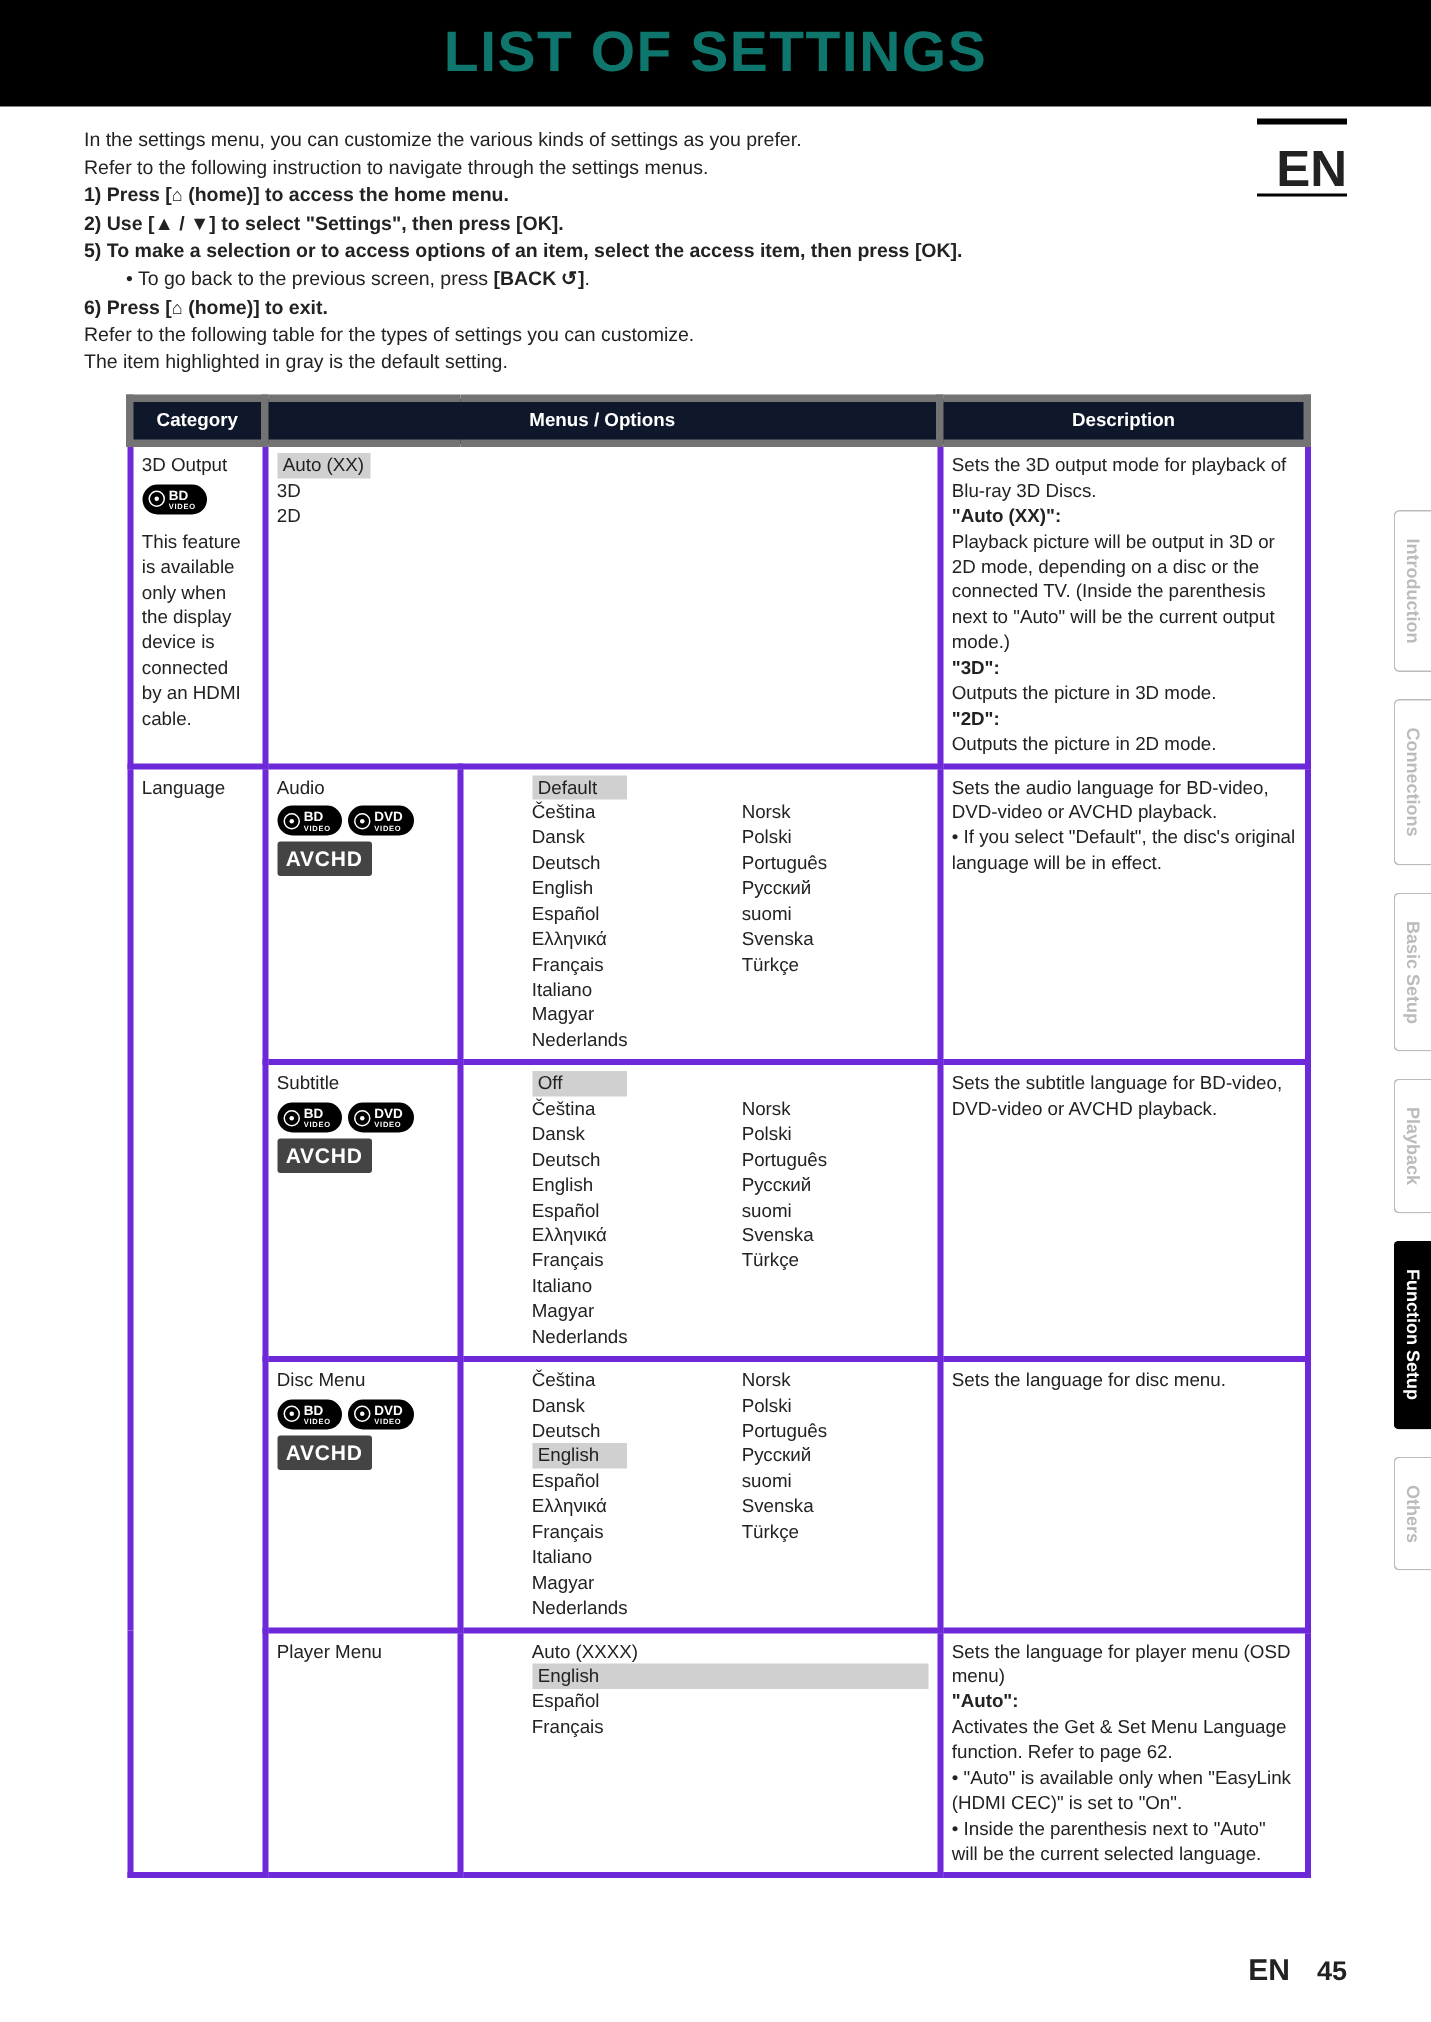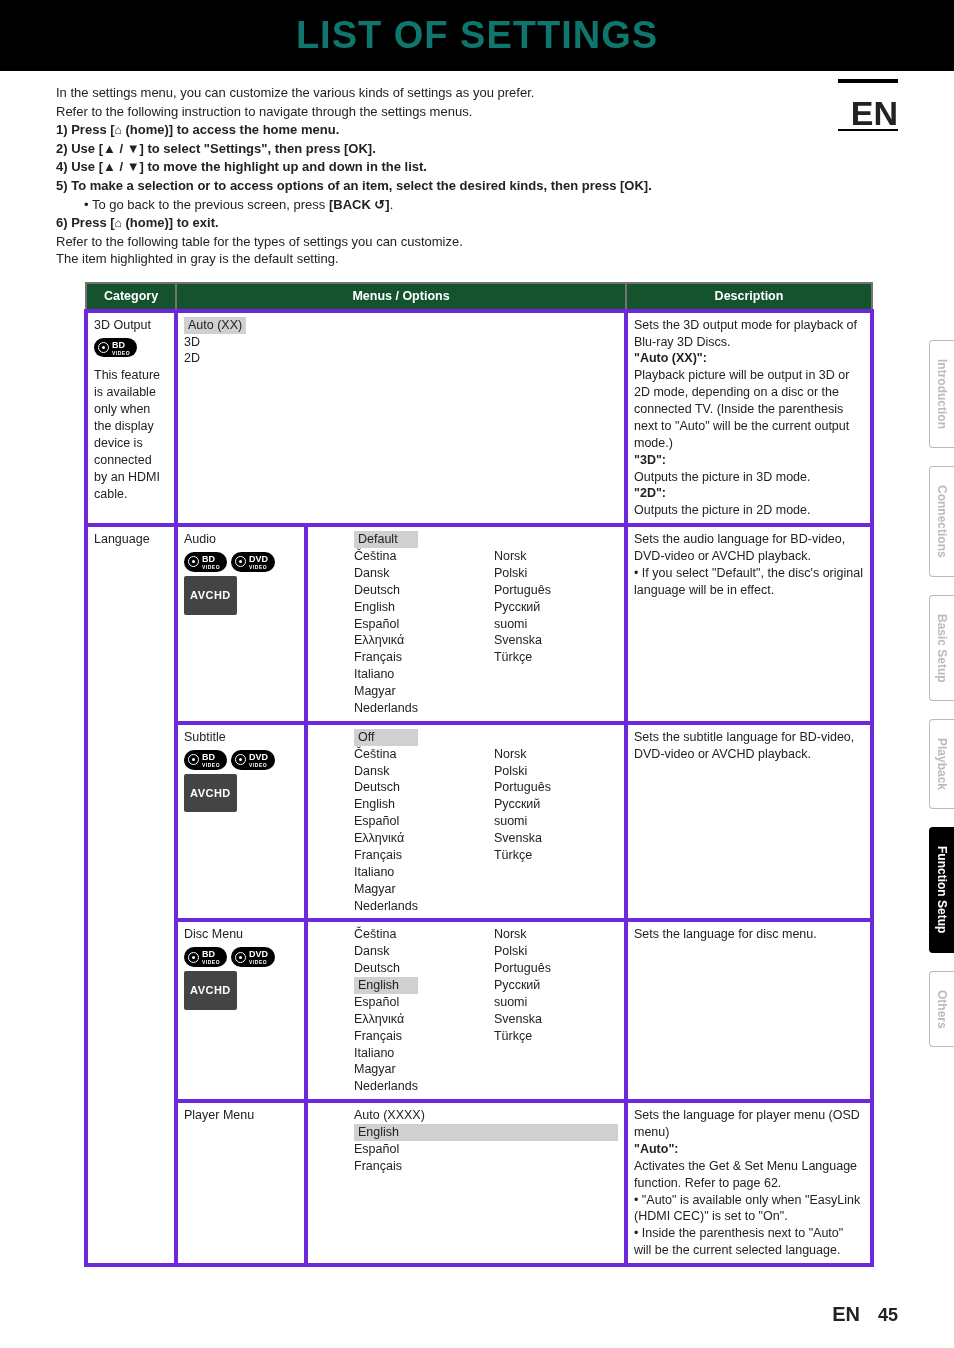--- a/index.html
+++ b/index.html
@@ -45,26 +45,26 @@
   .home-ic { font-size:12px; }
 
   table.settings {
     border-collapse: collapse;
     width: 790px;
     margin-top: 14px;
     margin-left: 28px;
     font-size: 12.5px;
   }
   table.settings th {
-    background: #14532d;
+    background: #0f172a;
     color: #fff;
     font-weight: 700;
     text-align: center;
     padding: 4px 6px;
-    border: 2px solid #737373;
+    border: 5px solid #737373;
   }
   table.settings td {
     border: 4px solid #6d28d9;
     padding: 4px 6px;
     vertical-align: top;
   }
   .grey-default { background: #d0d0d0; padding: 0 4px; display:inline-block; }
   .opt-cols { display:flex; gap:36px; }
   .opt-col { display:flex; flex-direction:column; line-height:1.35;margin-left:40px; }
   .category-cell { width: 90px; }
@@ -78,21 +78,21 @@
     padding:1px 7px 1px 4px; font-size:9px; font-weight:700;
     position:relative;
   }
   .badge .disc { width:11px; height:11px; border:1.2px solid #fff; border-radius:50%;
     display:inline-flex; align-items:center; justify-content:center; }
   .badge .disc::after{content:""; width:3px; height:3px; border-radius:50%; background:#fff;}
   .badge .txt { line-height:1; }
   .badge .sub { font-size:5px; font-weight:700; display:block; margin-top:-1px; letter-spacing:0.5px; }
   .badge-rect {
     display:inline-block; background:#444; color:#fff;
-    padding:12px 6px; font-weight:700; font-size:11px; border-radius:2px;
+    padding:2px 6px; font-weight:700; font-size:14px; border-radius:2px;
     letter-spacing:0.5px;
   }
 
   .side-tabs {
     position: absolute;
     right: 0;
     top: 340px;
     display:flex; flex-direction:column; gap:18px;
     font-size:12px;
   }
@@ -128,22 +128,21 @@
   <div class="lang-top-under"></div>
 
   <div class="intro">
     <p>In the settings menu, you can customize the various kinds of settings as you prefer.</p>
     <p>Refer to the following instruction to navigate through the settings menus.</p>
   </div>
 
   <div class="steps">
     <p class="step"><b><span>1)</span>&nbsp;<span>Press [</span><span class="home-ic">⌂</span><span> (home)] to access the home menu.</span></b></p>
     <p class="step"><b><span>2)</span>&nbsp;<span>Use [▲ / ▼] to select "Settings", then press [OK].</span></b></p>
-    <p class="step"><b><span>4)</span>&nbsp;<span>Use [▲ / ▼] to move the highlight up and down in the list.</span></b></p>
-    <p class="step"><b><span>5)</span>&nbsp;<span>To make a selection or to access options of an item, select the desired kinds, then press [OK].</span></b></p>
+    <p class="step"><b><span>5)</span>&nbsp;<span>To make a selection or to access options of an item, select the access item, then press [OK].</span></b></p>
     <p class="step bullet">• <span>To go back to the previous screen, press </span><b><span>[BACK </span><span class="back-arrow">↻</span><span>]</span></b>.</p>
     <p class="step"><b><span>6)</span>&nbsp;<span>Press [</span><span class="home-ic">⌂</span><span> (home)] to exit.</span></b></p>
   </div>
 
   <div class="post">
     <p>Refer to the following table for the types of settings you can customize.</p>
     <p>The item highlighted in gray is the default setting.</p>
   </div>
 
   <table class="settings">

